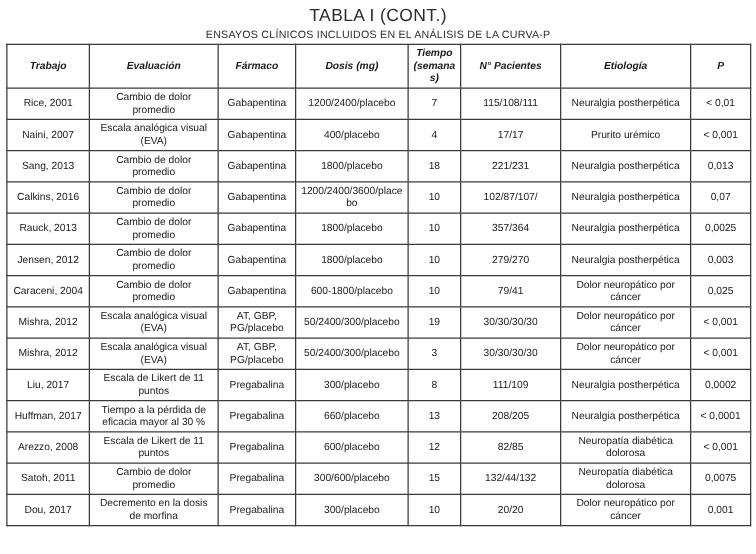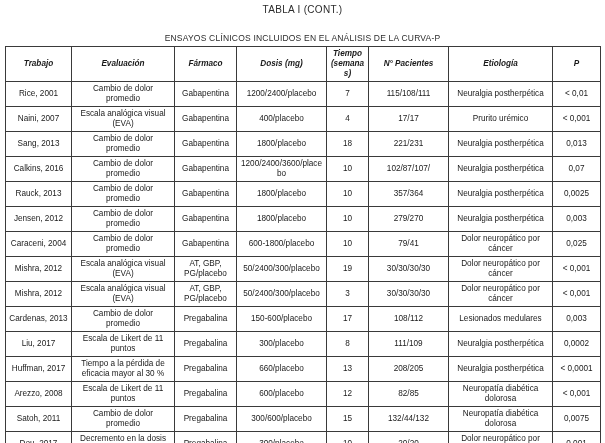--- a/index.html
+++ b/index.html
@@ -15,31 +15,30 @@
     background: #ffffff;
     box-sizing: border-box;
     padding: 4px 5px;
     overflow: hidden;
   }
   .title-block {
     text-align: center;
     margin-bottom: 3px;
   }
   .title-line1 {
-    font-size: 10px;
+    font-size: 14px;
     letter-spacing: 0.3px;
     color: #2b2b2b;
     line-height: 1.25;
   }
   .title-line2 {
     font-size: 8.5px;
     letter-spacing: 0.2px;
     color: #2b2b2b;
     line-height: 1.25;
-    margin-top: 16px;
   }
   table.clinical {
     width: 595px;
     border-collapse: collapse;
     table-layout: fixed;
     border: 1.5px solid #2b2b2b;
     margin: 0 auto;
   }
   table.clinical th, table.clinical td {
     border: 1px solid #3a3a3a;
@@ -187,30 +186,20 @@
           <td>Mishra, 2012</td>
           <td>Escala analógica visual (EVA)</td>
           <td>AT, GBP, PG/placebo</td>
           <td>50/2400/300/placebo</td>
           <td>3</td>
           <td>30/30/30/30</td>
           <td>Dolor neuropático por cáncer</td>
           <td>&lt; 0,001</td>
         </tr>
         <tr>
-          <td>Cardenas, 2013</td>
-          <td>Cambio de dolor promedio</td>
-          <td>Pregabalina</td>
-          <td>150-600/placebo</td>
-          <td>17</td>
-          <td>108/112</td>
-          <td>Lesionados medulares</td>
-          <td>0,003</td>
-        </tr>
-        <tr>
           <td>Liu, 2017</td>
           <td>Escala de Likert de 11 puntos</td>
           <td>Pregabalina</td>
           <td>300/placebo</td>
           <td>8</td>
           <td>111/109</td>
           <td>Neuralgia postherpética</td>
           <td>0,0002</td>
         </tr>
         <tr>

